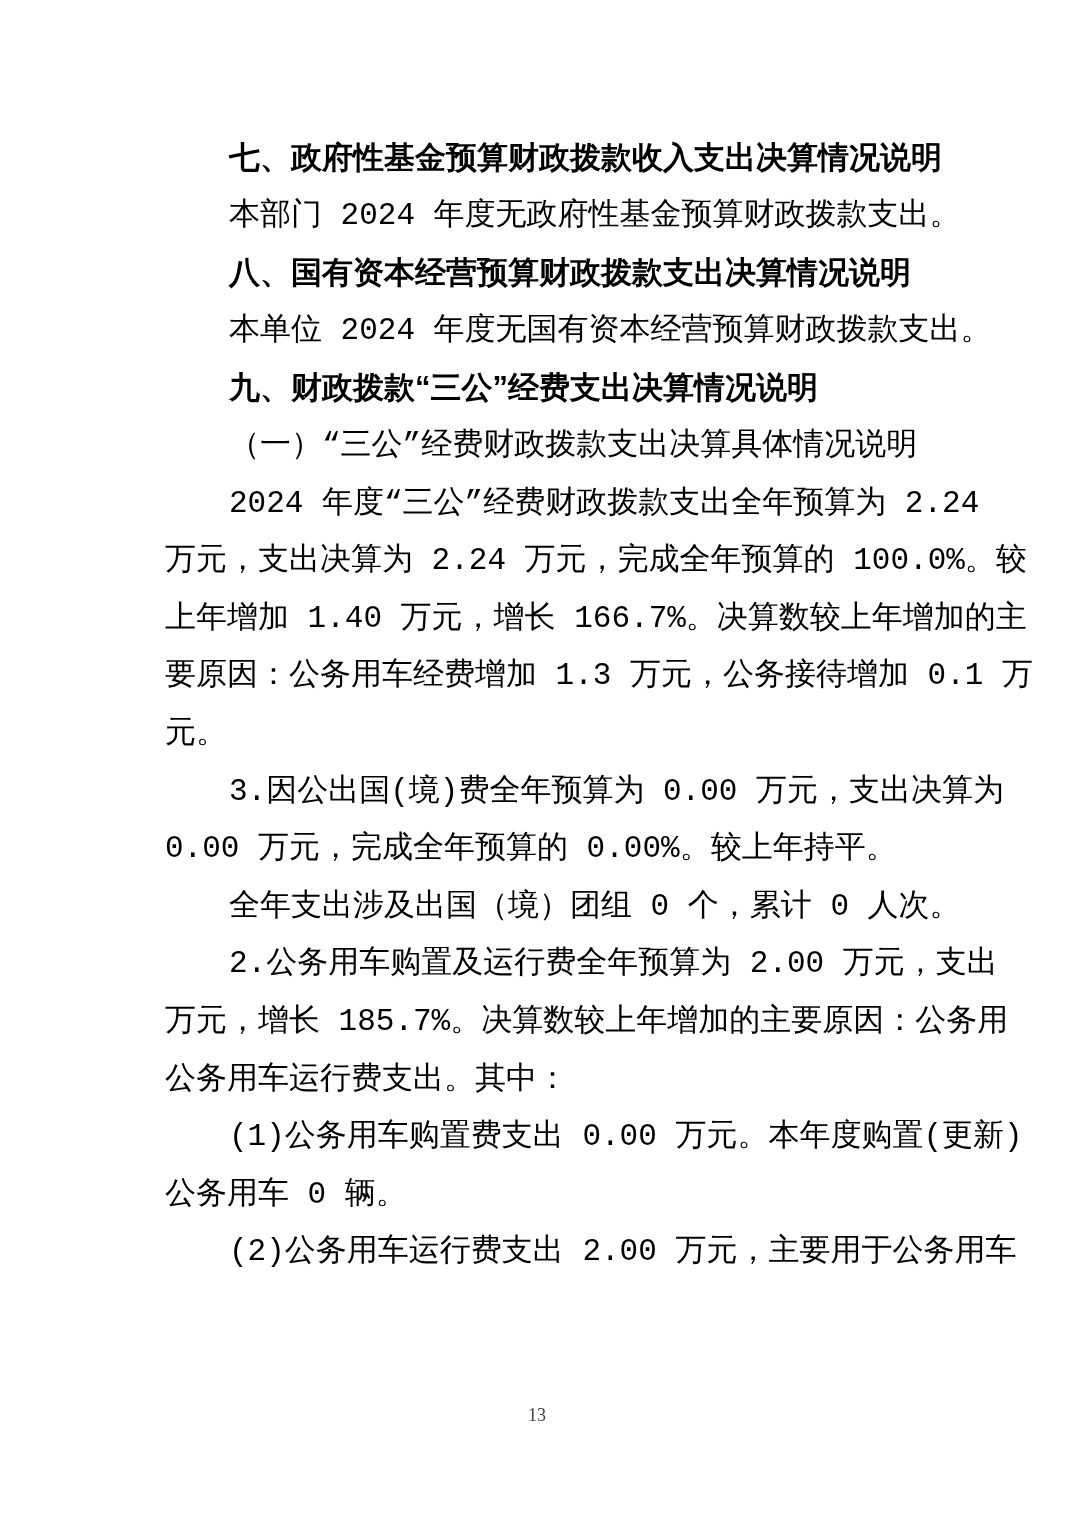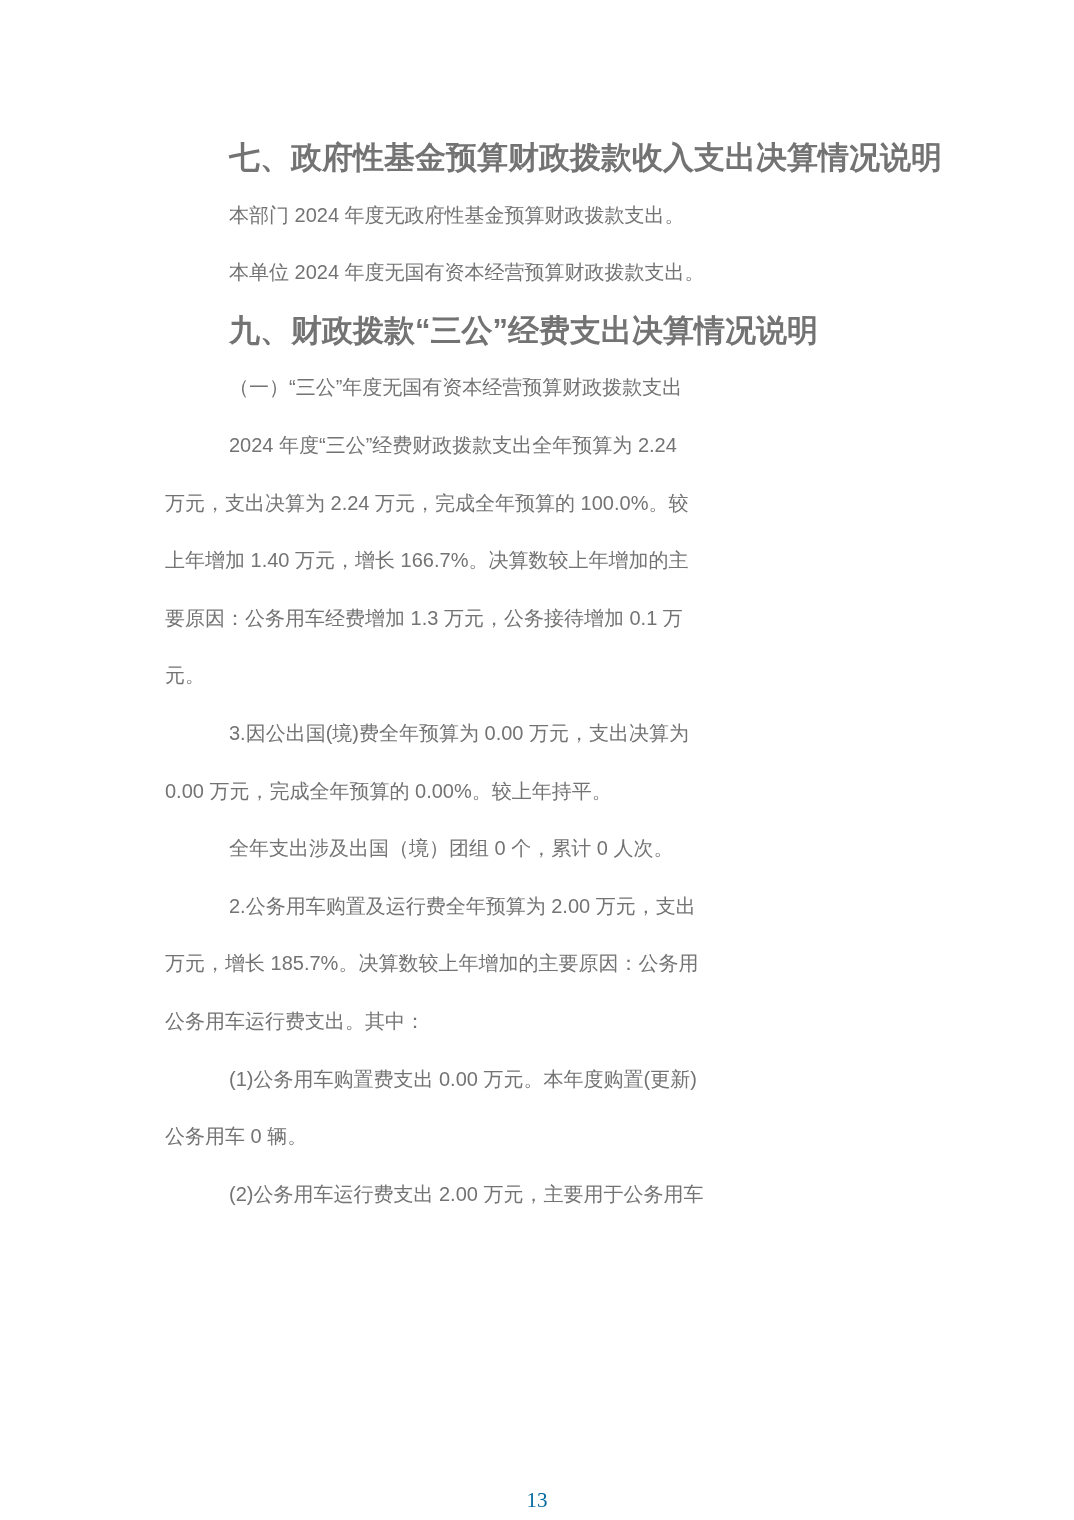--- a/index.html
+++ b/index.html
@@ -18,56 +18,57 @@
   .content {
     position: absolute;
     left: 165px;
     top: 129px;
     width: 745px;
   }
   .line {
     height: 57.6px;
     line-height: 57.6px;
     white-space: nowrap;
-    color: #737373;
+    color: #000000;
   }
   .line.heading {
     font-family: "Liberation Sans", "DejaVu Sans", sans-serif;
     font-weight: bold;
     font-size: 31px;
   }
   .line.body {
-    font-family: Liberation Sans, sans-serif;
+    font-family: Liberation Mono, monospace;
     font-weight: normal;
-    font-size: 20px;
+    font-size: 31px;
   }
   .line.indent {
     padding-left: 64px;
   }
   .page-number {
     position: absolute;
-    top: 1488px;
+    top: 1405px;
     left: 0;
     width: 100%;
     text-align: center;
     font-family: "Liberation Serif", "DejaVu Serif", serif;
-    font-size: 21px;
-    color: #0369a1;
+    font-size: 18px;
+    color: #404040;
   }
 </style>
 </head>
 <body>
 
 <div class="page">
   <div class="content">
       <div class="line heading indent">七、政府性基金预算财政拨款收入支出决算情况说明</div>
       <div class="line body indent">本部门 2024 年度无政府性基金预算财政拨款支出。</div>
+      <div class="line heading indent">八、国有资本经营预算财政拨款支出决算情况说明</div>
       <div class="line body indent">本单位 2024 年度无国有资本经营预算财政拨款支出。</div>
       <div class="line heading indent">九、财政拨款“三公”经费支出决算情况说明</div>
-      <div class="line body indent">（一）“三公”年度无国有资本经营预算财政拨款支出</div>
+      <div class="line body indent">（一）“三公”经费财政拨款支出决算具体情况说明</div>
       <div class="line body indent">2024 年度“三公”经费财政拨款支出全年预算为 2.24</div>
       <div class="line body">万元，支出决算为 2.24 万元，完成全年预算的 100.0%。较</div>
       <div class="line body">上年增加 1.40 万元，增长 166.7%。决算数较上年增加的主</div>
       <div class="line body">要原因：公务用车经费增加 1.3 万元，公务接待增加 0.1 万</div>
       <div class="line body">元。</div>
       <div class="line body indent">3.因公出国(境)费全年预算为 0.00 万元，支出决算为</div>
       <div class="line body">0.00 万元，完成全年预算的 0.00%。较上年持平。</div>
       <div class="line body indent">全年支出涉及出国（境）团组 0 个，累计 0 人次。</div>
       <div class="line body indent">2.公务用车购置及运行费全年预算为 2.00 万元，支出</div>
       <div class="line body">万元，增长 185.7%。决算数较上年增加的主要原因：公务用</div>

